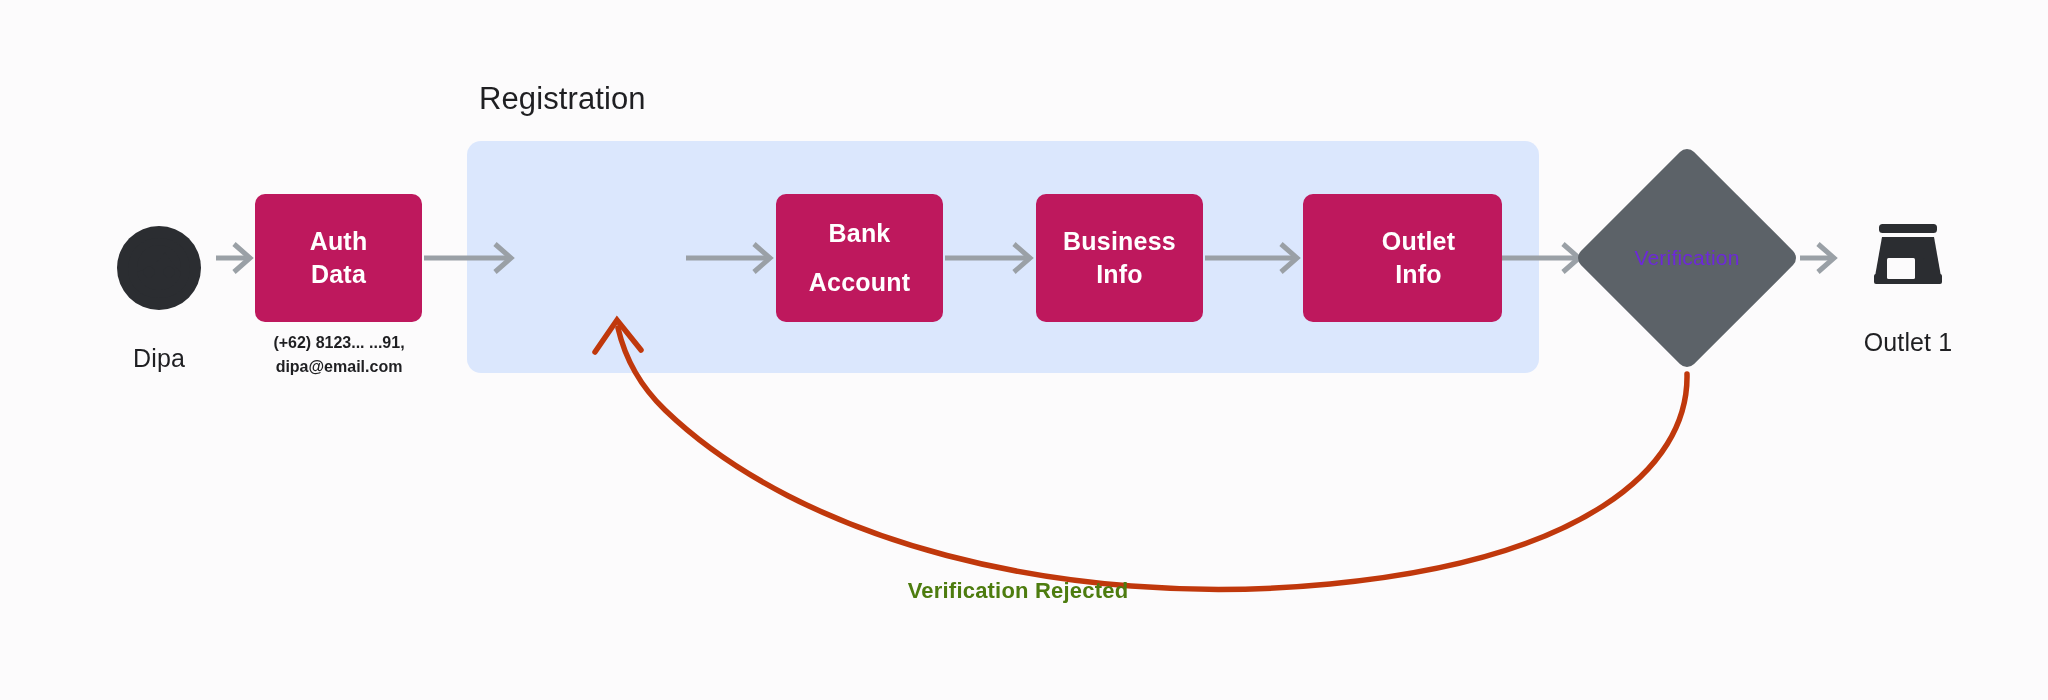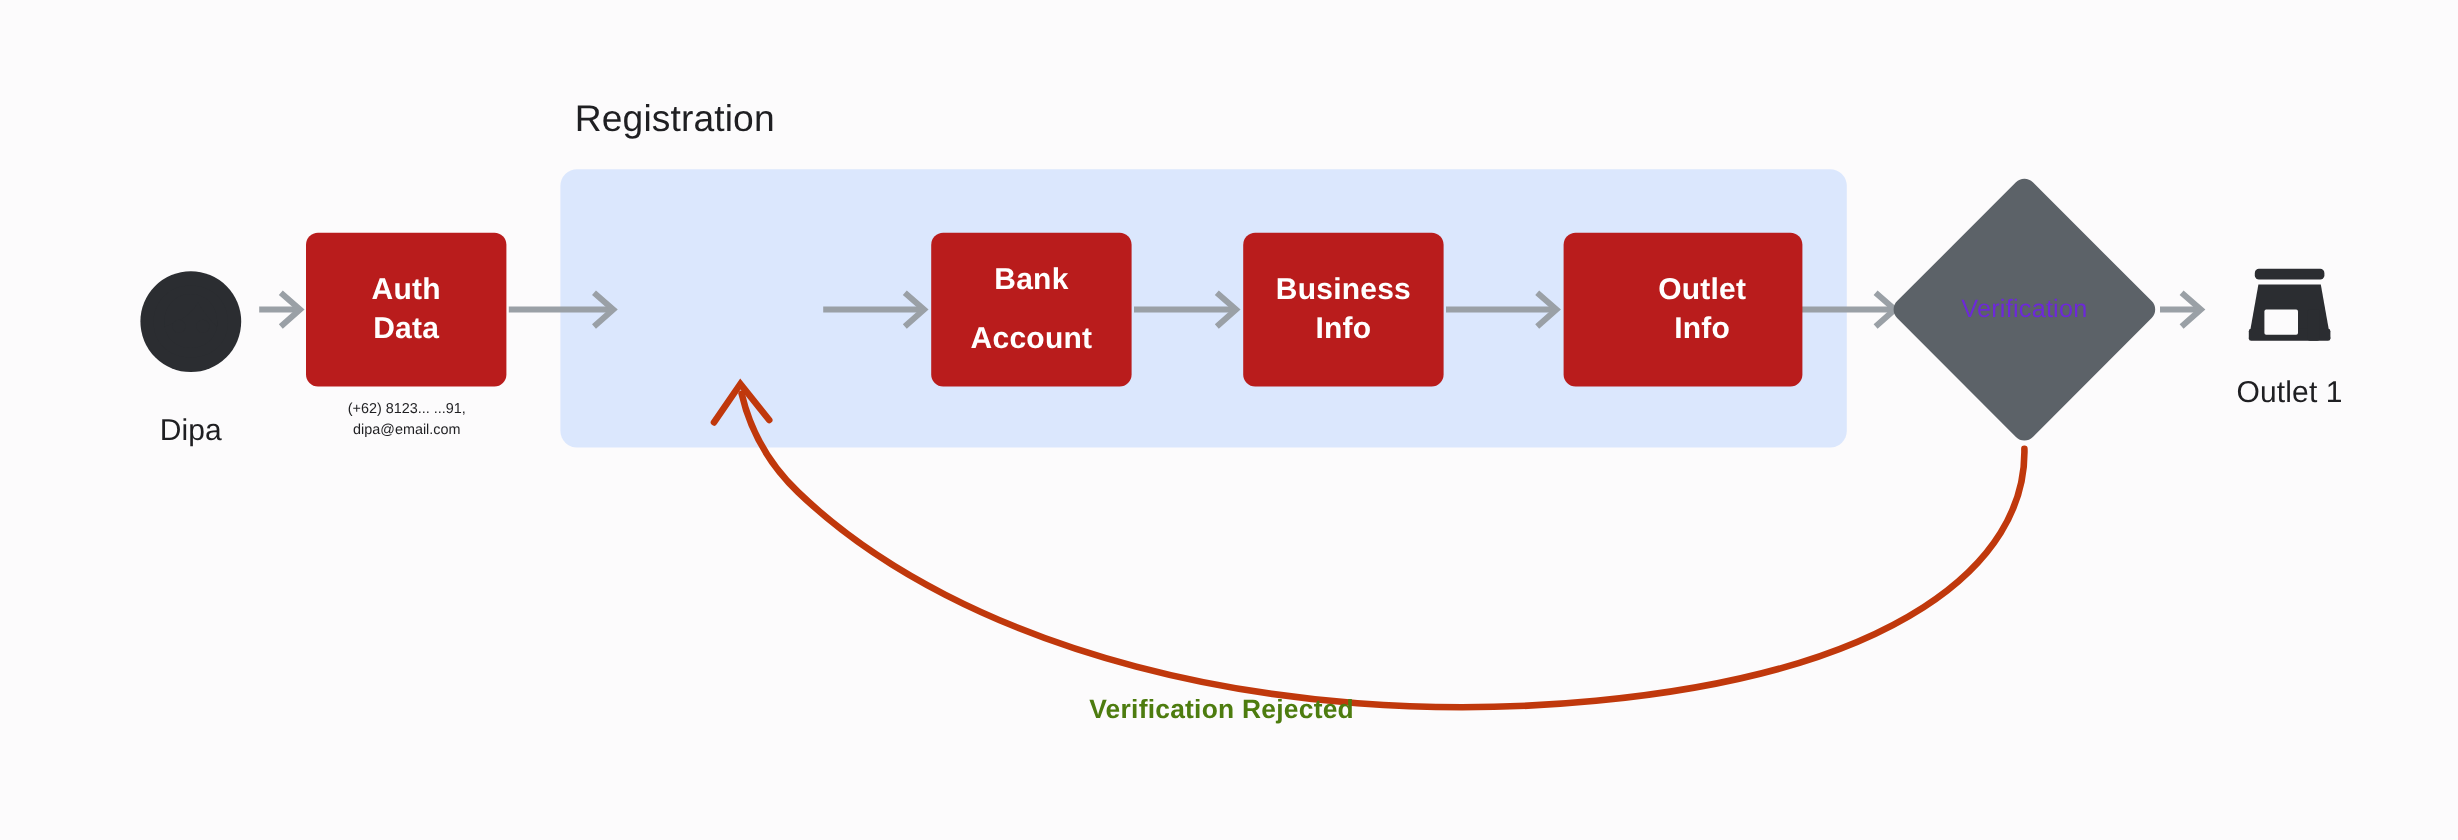--- a/index.html
+++ b/index.html
@@ -39,21 +39,21 @@
     letter-spacing: 0.1px;
     white-space: nowrap;
   }
 
   
   .node-box {
     position: absolute;
     top: 194px;
     width: 167px;
     height: 128px;
-    background: #b91c1c;
+    background: #be185d;
     border-radius: 10px;
     display: flex;
     flex-direction: column;
     align-items: center;
     justify-content: center;
     color: #ffffff;
     font-size: 25px;
     font-weight: bold;
     line-height: 1.34;
     text-align: center;
@@ -120,37 +120,38 @@
 
   
   .terminal {
     position: absolute;
     left: 1838px;
     top: 222px;
     width: 140px;
     text-align: center;
   }
   .terminal-label {
-    margin-top: 12px;
+    margin-top: 28px;
     font-size: 25px;
     color: #1f1f22;
     letter-spacing: 0.1px;
     white-space: nowrap;
   }
 
   
   .node-caption {
     position: absolute;
     left: 215px;
     top: 331px;
     width: 248px;
     text-align: center;
-    font-size: 12px;
+    font-size: 16px;
     line-height: 1.52;
     color: #1f1f22;
+    font-weight: bold;
   }
   .node-caption .cl { display: block; }
 
   
   .reject-label {
     position: absolute;
     left: 1018px;
     top: 578px;
     font-size: 22px;
     font-weight: bold;

